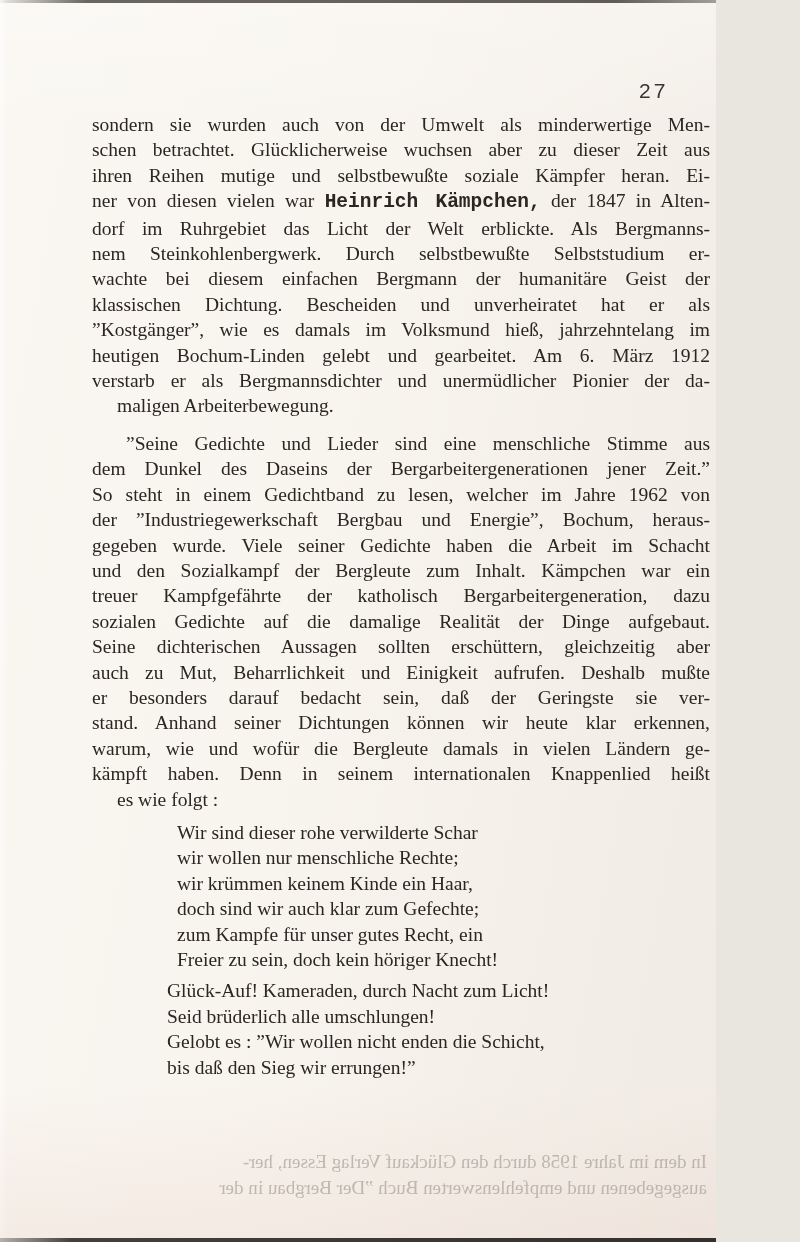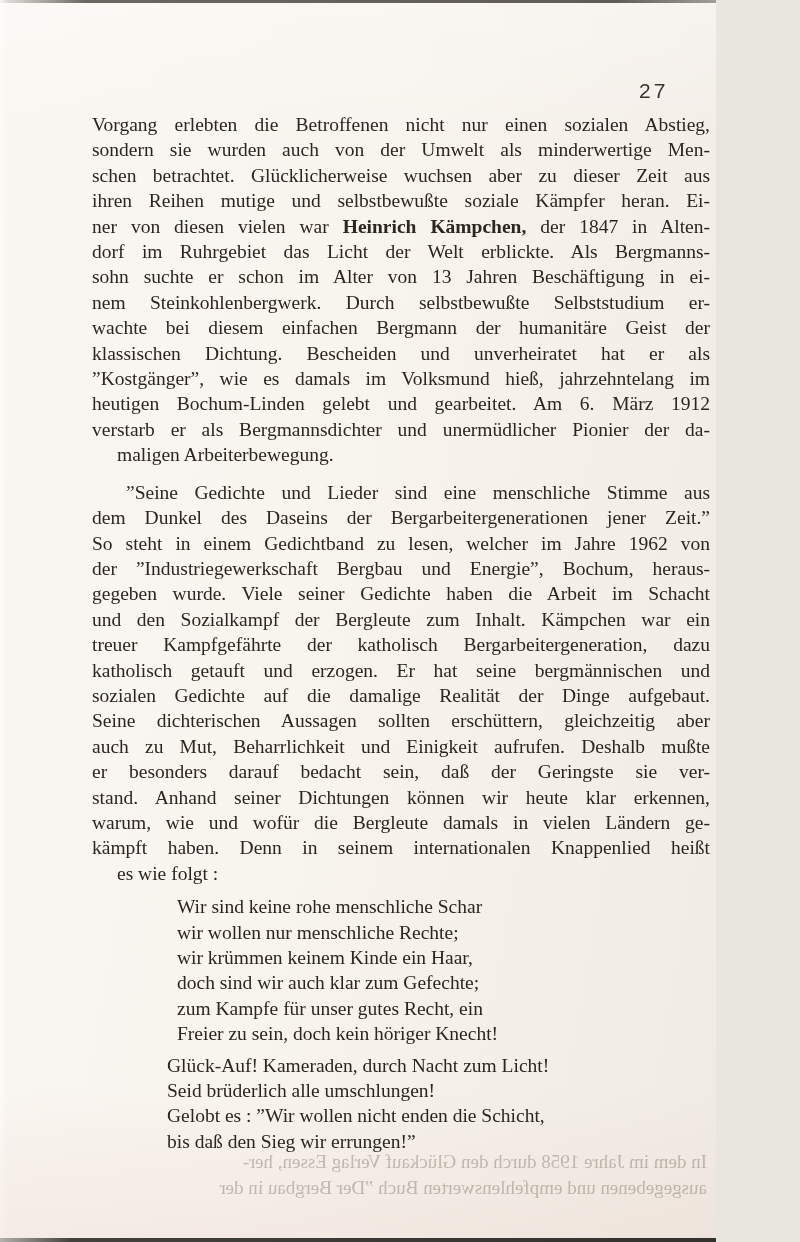--- a/index.html
+++ b/index.html
@@ -41,21 +41,21 @@
   }
   .body-text {
     position: absolute; left: 92px; top: 112px; width: 618px;
     font-size: 19.5px; line-height: 25.4px;
   }
   .para { margin: 0 0 12px 0; }
   .para.p2 { margin-bottom: 8px; }
   .line { text-align: justify; text-align-last: justify; }
   .line.end { text-align-last: left; margin-left: 25px; }
   .line.indent { padding-left: 34px; }
-  .line b { font-weight: bold; }
+  .line b { font-weight: bold; font-family: Liberation Mono, monospace; }
   .stanza .line { text-align: left; text-align-last: left; }
   .stanza.s1 { margin-left: 85px; margin-bottom: 6px; }
   .stanza.s2 { margin-left: 75px; font-family: Liberation Serif, serif; }
   .bleed {
     position: absolute; left: 95px; top: 1149px; width: 612px;
     transform: scaleX(-1);
     color: #958d82; opacity: 0.55;
     filter: blur(0.4px);
     font-size: 19px; line-height: 25.5px;
     pointer-events: none;
@@ -68,57 +68,54 @@
 
   <div class="edge-top"></div>
   <div class="edge-left"></div>
   <div class="tint-bottom"></div>
 
   <div class="page-number">27</div>
 
   <div class="body-text">
 
     <div class="para p1">
-      <div class="line">Vorgang erlebten die Betroffenen nicht nur einen sozialen Abstieg,</div>
       <div class="line">sondern sie wurden auch von der Umwelt als minderwertige Men-</div>
       <div class="line">schen betrachtet. Glücklicherweise wuchsen aber zu dieser Zeit aus</div>
       <div class="line">ihren Reihen mutige und selbstbewußte soziale Kämpfer heran. Ei-</div>
       <div class="line"><span>ner von diesen vielen war </span><b>Heinrich Kämpchen,</b><span> der 1847 in Alten-</span></div>
       <div class="line">dorf im Ruhrgebiet das Licht der Welt erblickte. Als Bergmanns-</div>
-      <div class="line">sohn suchte er schon im Alter von 13 Jahren Beschäftigung in ei-</div>
       <div class="line">nem Steinkohlenbergwerk. Durch selbstbewußte Selbststudium er-</div>
       <div class="line">wachte bei diesem einfachen Bergmann der humanitäre Geist der</div>
       <div class="line">klassischen Dichtung. Bescheiden und unverheiratet hat er als</div>
       <div class="line">”Kostgänger”, wie es damals im Volksmund hieß, jahrzehntelang im</div>
       <div class="line">heutigen Bochum-Linden gelebt und gearbeitet. Am 6. März 1912</div>
       <div class="line">verstarb er als Bergmannsdichter und unermüdlicher Pionier der da-</div>
       <div class="line end">maligen Arbeiterbewegung.</div>
     </div>
 
     <div class="para p2">
       <div class="line indent">”Seine Gedichte und Lieder sind eine menschliche Stimme aus</div>
       <div class="line">dem Dunkel des Daseins der Bergarbeitergenerationen jener Zeit.”</div>
       <div class="line">So steht in einem Gedichtband zu lesen, welcher im Jahre 1962 von</div>
       <div class="line">der ”Industriegewerkschaft Bergbau und Energie”, Bochum, heraus-</div>
       <div class="line">gegeben wurde. Viele seiner Gedichte haben die Arbeit im Schacht</div>
       <div class="line">und den Sozialkampf der Bergleute zum Inhalt. Kämpchen war ein</div>
       <div class="line">treuer Kampfgefährte der katholisch Bergarbeitergeneration, dazu</div>
-      <div class="line">katholisch getauft und erzogen. Er hat seine bergmännischen und</div>
       <div class="line">sozialen Gedichte auf die damalige Realität der Dinge aufgebaut.</div>
       <div class="line">Seine dichterischen Aussagen sollten erschüttern, gleichzeitig aber</div>
       <div class="line">auch zu Mut, Beharrlichkeit und Einigkeit aufrufen. Deshalb mußte</div>
       <div class="line">er besonders darauf bedacht sein, daß der Geringste sie ver-</div>
       <div class="line">stand. Anhand seiner Dichtungen können wir heute klar erkennen,</div>
       <div class="line">warum, wie und wofür die Bergleute damals in vielen Ländern ge-</div>
       <div class="line">kämpft haben. Denn in seinem internationalen Knappenlied heißt</div>
       <div class="line end">es wie folgt :</div>
     </div>
 
     <div class="stanza s1">
-      <div class="line">Wir sind keine rohe menschliche Schar</div>
+      <div class="line">Wir sind dieser rohe verwilderte Schar</div>
       <div class="line">wir wollen nur menschliche Rechte;</div>
       <div class="line">wir krümmen keinem Kinde ein Haar,</div>
       <div class="line">doch sind wir auch klar zum Gefechte;</div>
       <div class="line">zum Kampfe für unser gutes Recht, ein</div>
       <div class="line">Freier zu sein, doch kein höriger Knecht!</div>
     </div>
 
     <div class="stanza s2">
       <div class="line">Glück-Auf! Kameraden, durch Nacht zum Licht!</div>
       <div class="line">Seid brüderlich alle umschlungen!</div>

